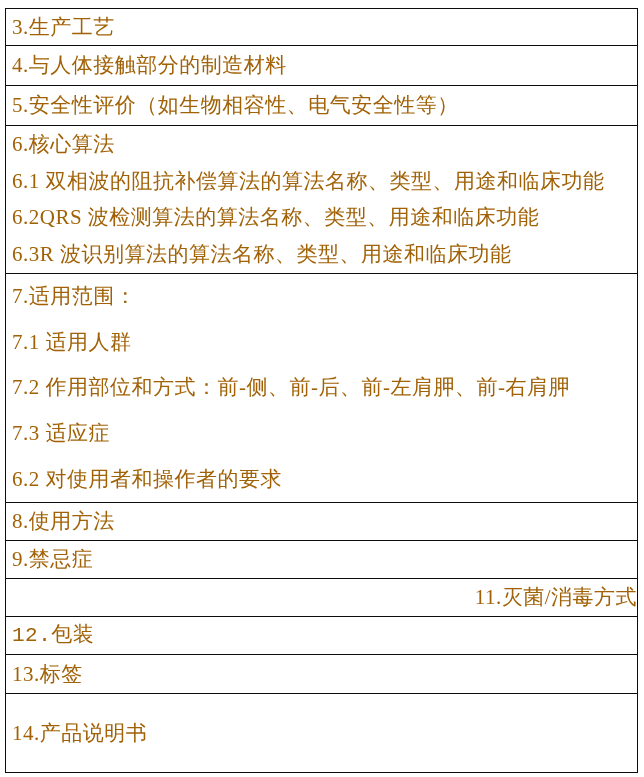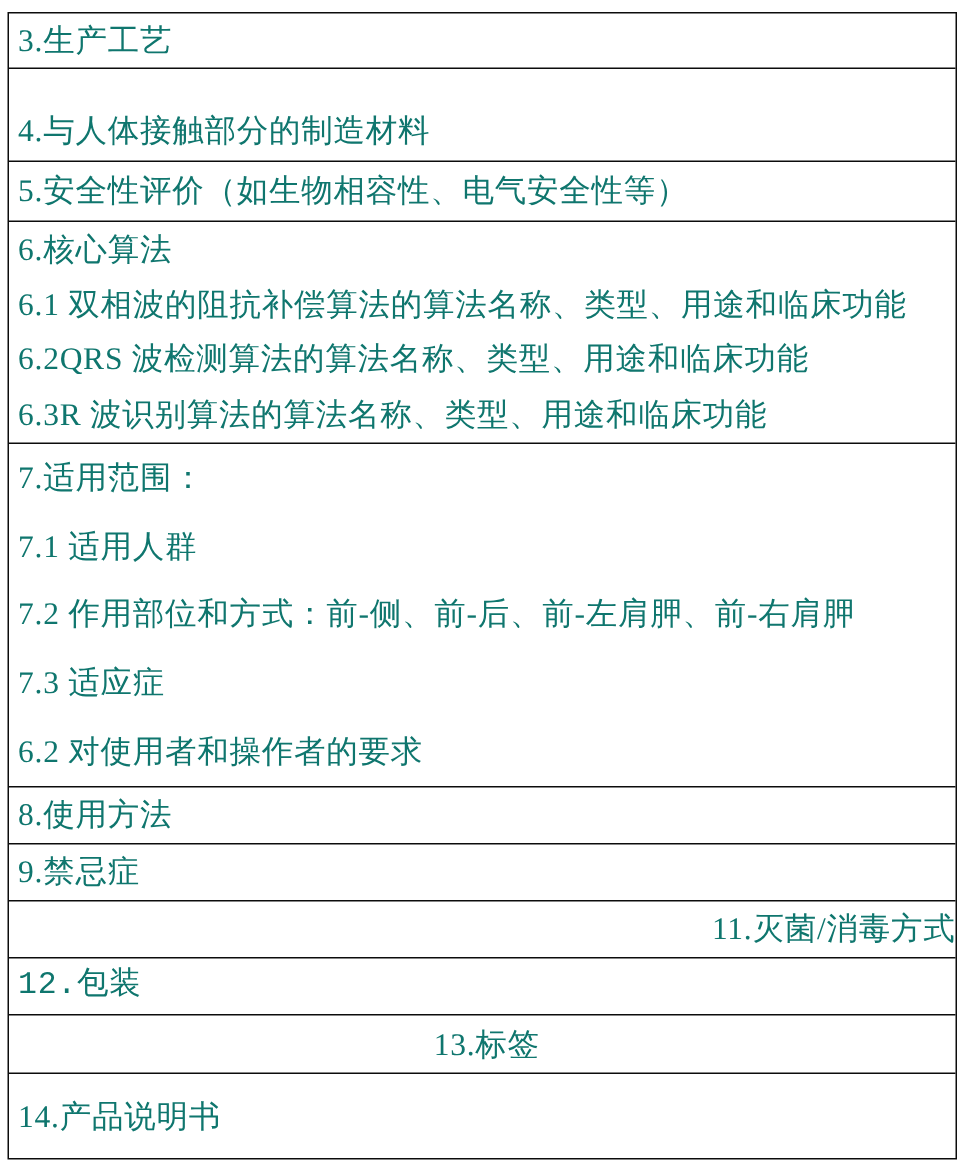--- a/index.html
+++ b/index.html
@@ -9,21 +9,21 @@
     width: 644px;
     height: 777px;
     overflow: hidden;
   }
   .page {
     position: relative;
     width: 556px;
     height: 777px;
     background: #ffffff;
     font-family: "Liberation Serif", "DejaVu Serif", serif;
-    color: #0f766e;
+    color: #a16207;
     padding-left: 40px;
   }
   .spec-table {
     position: absolute;
     left: 5px;
     top: 8px;
     width: 633px;
     height: 765px;
     box-sizing: border-box;
     border: 1.5px solid #0c0c0c;
@@ -56,21 +56,21 @@
   }
 </style>
 </head>
 <body>
 
 <div class="page">
   <div class="spec-table" id="spec-table">
       <div class="table-row" style="height: 37px;">
         <div class="cell-line">3.生产工艺</div>
       </div>
-      <div class="table-row" style="height: 40px; margin-top: 22px;">
+      <div class="table-row" style="height: 40px;">
         <div class="cell-line">4.与人体接触部分的制造材料</div>
       </div>
       <div class="table-row" style="height: 40px;">
         <div class="cell-line">5.安全性评价（如生物相容性、电气安全性等）</div>
       </div>
       <div class="table-row" style="height: 148px;">
         <div class="cell-line">6.核心算法</div>
         <div class="cell-line">6.1 双相波的阻抗补偿算法的算法名称、类型、用途和临床功能</div>
         <div class="cell-line">6.2QRS 波检测算法的算法名称、类型、用途和临床功能</div>
         <div class="cell-line">6.3R 波识别算法的算法名称、类型、用途和临床功能</div>
@@ -87,20 +87,20 @@
       </div>
       <div class="table-row" style="height: 38px;">
         <div class="cell-line">9.禁忌症</div>
       </div>
       <div class="table-row" style="height: 38px; align-items: flex-end;">
         <div class="cell-line">11.灭菌/消毒方式</div>
       </div>
       <div class="table-row" style="height: 38px; font-family: Liberation Mono, monospace;">
         <div class="cell-line">12.包装</div>
       </div>
-      <div class="table-row" style="height: 39px; align-items: center;">
+      <div class="table-row" style="height: 39px;">
         <div class="cell-line">13.标签</div>
       </div>
       <div class="table-row">
         <div class="cell-line">14.产品说明书</div>
       </div>
     </div>
 </div>
 
 </body></html>

